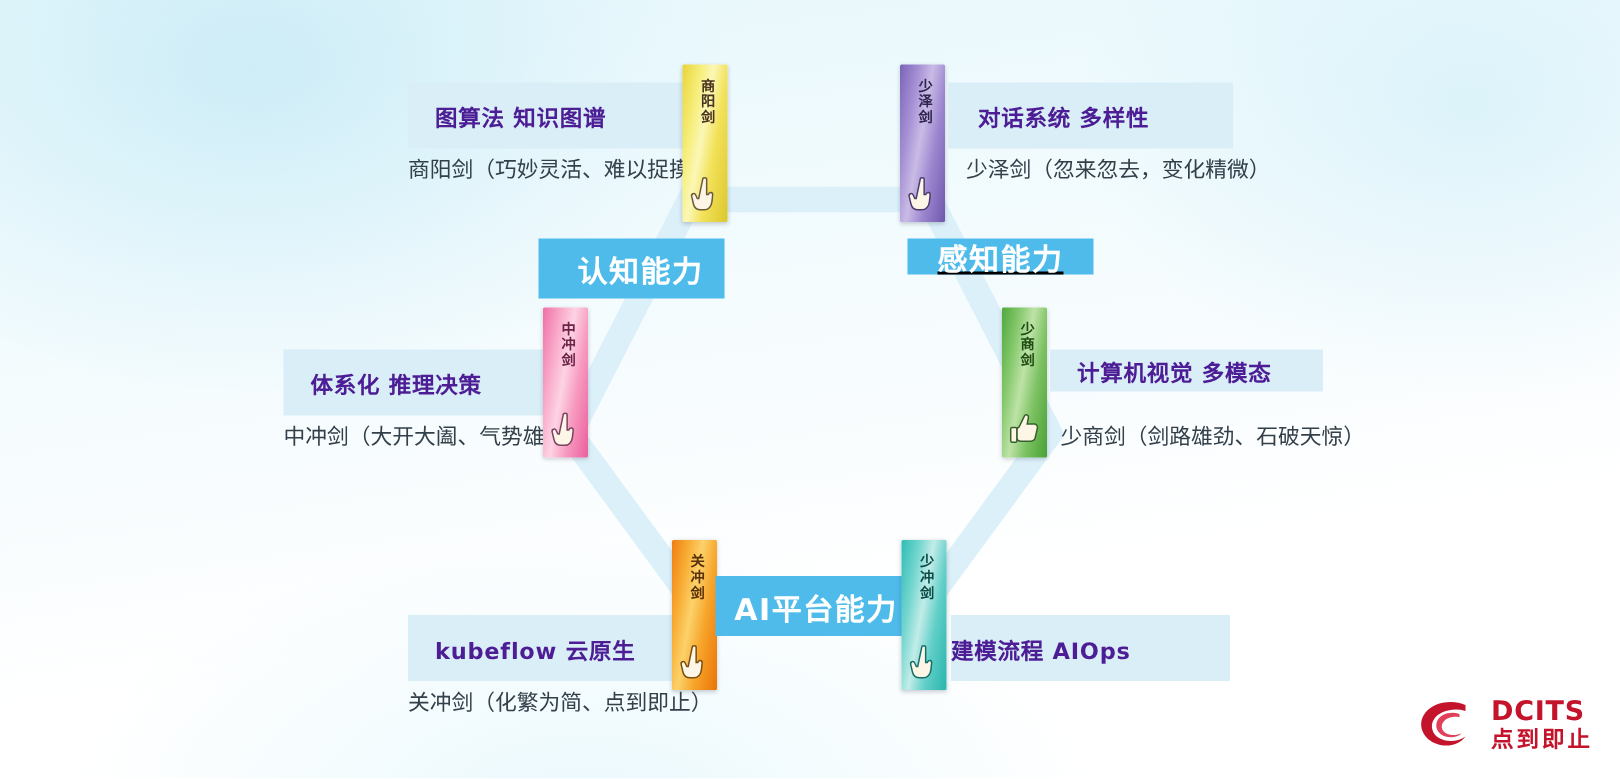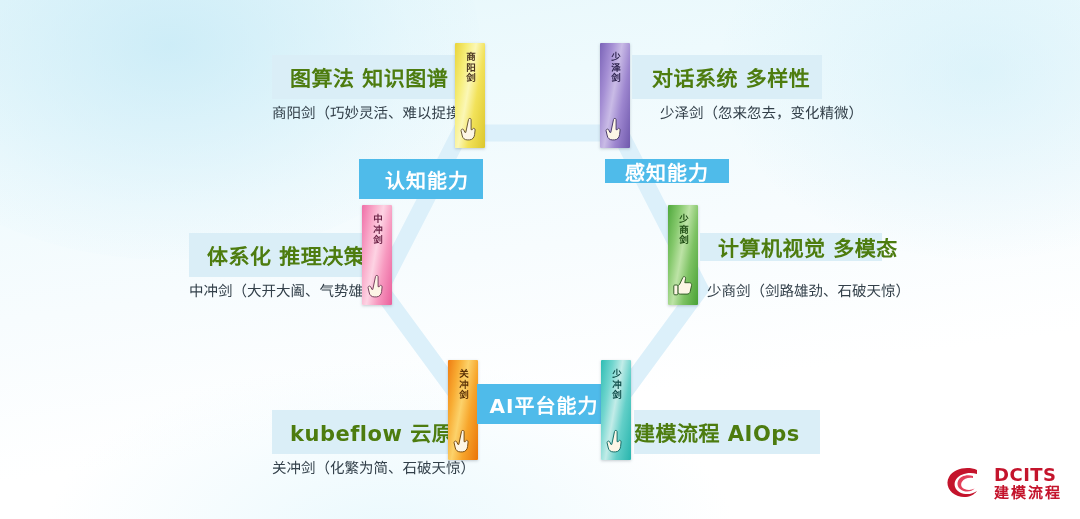--- a/index.html
+++ b/index.html
@@ -56,22 +56,22 @@
   .plaque {
     position: absolute;
     background: #daeef7;
     display: flex;
     align-items: center;
     box-sizing: border-box;
   }
   .plaque .plaque-text {
     font-family: "DejaVu Sans", "Liberation Sans", sans-serif;
     font-weight: bold;
-    font-size: 21px;
-    color: #4d7c0f;
+    font-size: 15px;
+    color: #4c1d95;
     letter-spacing: 0.5px;
     white-space: nowrap;
   }
 
   
   .caption {
     position: absolute;
     font-size: 14.5px;
     color: #33404a;
     white-space: nowrap;
@@ -195,26 +195,26 @@
 
   <div class="sword sw-purple" style="left:600px; top:43px; height:105px;">
     <span class="sword-label">少泽剑</span>
     <svg class="hand" viewBox="0 0 24 30">
       <path d="M10.5 4.5c0-1.4 2.6-1.4 2.6 0v10.2h1.1c0.6-2.1 3.1-1.6 2.9 0.3l-0.5 4.6c-0.3 2.7-2.1 5.3-5.2 5.3h-2.2c-2.6 0-4.4-1.7-4.9-3.9l-1.2-5.1c-0.4-1.7 1.9-2.6 2.7-0.9l1.1 2.4h0.9z" fill="#fdf6e6" stroke="#4b3d6b" stroke-width="1"></path>
     </svg>
   </div>
   <div class="plaque" style="left:632px; top:55px; width:190px; height:44px; padding-left:20px;">
     <span class="plaque-text">对话系统 多样性</span>
   </div>
-  <div class="caption" style="left:660px; top:101px;">少泽剑（忽来忽去，变化精微）</div>
+  <div class="caption" style="left:644px; top:101px;">少泽剑（忽来忽去，变化精微）</div>
 
   <div class="chip" style="left:359px; top:159px; width:124px; height:40px;padding-left:12px;">
     <span class="chip-text">认知能力</span>
   </div>
-  <div class="chip" style="left:605px; top:159px; width:124px; height:24px;">
+  <div class="chip" style="left:605px; top:159px; width:124px; height:24px;text-decoration:underline;">
     <span class="chip-text">感知能力</span>
   </div>
 
   <div class="plaque" style="left:189px; top:233px; width:182px; height:44px; padding-left:18px;">
     <span class="plaque-text">体系化 推理决策</span>
   </div>
   <div class="caption" style="left:189px; top:279px;">中冲剑（大开大阖、气势雄迈）</div>
   <div class="sword sw-pink" style="left:362px; top:205px; height:100px;">
     <span class="sword-label">中冲剑</span>
     <svg class="hand" viewBox="0 0 24 30">
@@ -230,21 +230,21 @@
     </svg>
   </div>
   <div class="plaque" style="left:700px; top:233px; width:182px; height:28px; padding-left:18px;">
     <span class="plaque-text">计算机视觉 多模态</span>
   </div>
   <div class="caption" style="left:707px; top:279px;">少商剑（剑路雄劲、石破天惊）</div>
 
   <div class="plaque" style="left:272px; top:410px; width:196px; height:44px; padding-left:18px;">
     <span class="plaque-text">kubeflow 云原生</span>
   </div>
-  <div class="caption" style="left:272px; top:456px;">关冲剑（化繁为简、石破天惊）</div>
+  <div class="caption" style="left:272px; top:456px;">关冲剑（化繁为简、点到即止）</div>
   <div class="sword sw-orange" style="left:448px; top:360px; height:100px;">
     <span class="sword-label">关冲剑</span>
     <svg class="hand" viewBox="0 0 24 30">
       <path d="M10.5 4.5c0-1.4 2.6-1.4 2.6 0v10.2h1.1c0.6-2.1 3.1-1.6 2.9 0.3l-0.5 4.6c-0.3 2.7-2.1 5.3-5.2 5.3h-2.2c-2.6 0-4.4-1.7-4.9-3.9l-1.2-5.1c-0.4-1.7 1.9-2.6 2.7-0.9l1.1 2.4h0.9z" fill="#fdf6e6" stroke="#7a4e12" stroke-width="1"></path>
     </svg>
   </div>
 
   <div class="chip" style="left:477px; top:384px; width:134px; height:40px;">
     <span class="chip-text">AI平台能力</span>
   </div>
@@ -259,17 +259,17 @@
     <span class="plaque-text">建模流程 AIOps</span>
   </div>
 
   <div id="logo">
     <svg width="44" height="40" viewBox="0 0 44 40">
       <path d="M33 7C24 3 10 5 5 14c-4 7 0 16 9 19 7 2.4 15 0.5 19-5-5 3.6-12 4-17 1.4C11 27 9 21 12 16.5 15.6 11 25 8.6 33 11z" fill="#c4142c"></path>
       <path d="M29 13c-6-2-13 0-15 5-1.6 4 0.6 8.4 5.6 10 4 1.2 8.6 0.3 11-2.4-3 1.7-7 1.8-10 0.5-3.2-1.4-4.4-4.6-2.6-7.4 2-3.2 6.8-4.6 11-3.6z" fill="#e2405a"></path>
     </svg>
     <div class="logo-text">
       <span class="logo-en">DCITS</span>
-      <span class="logo-cn">建模流程</span>
+      <span class="logo-cn">点到即止</span>
     </div>
   </div>
 
 </div>
 
 </body></html>

